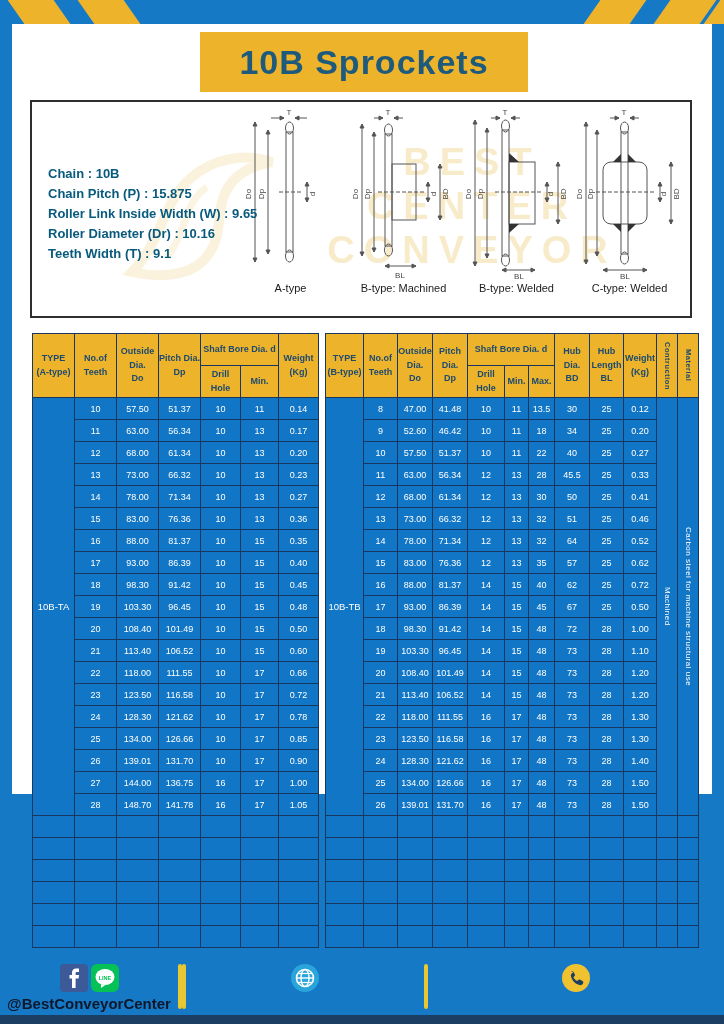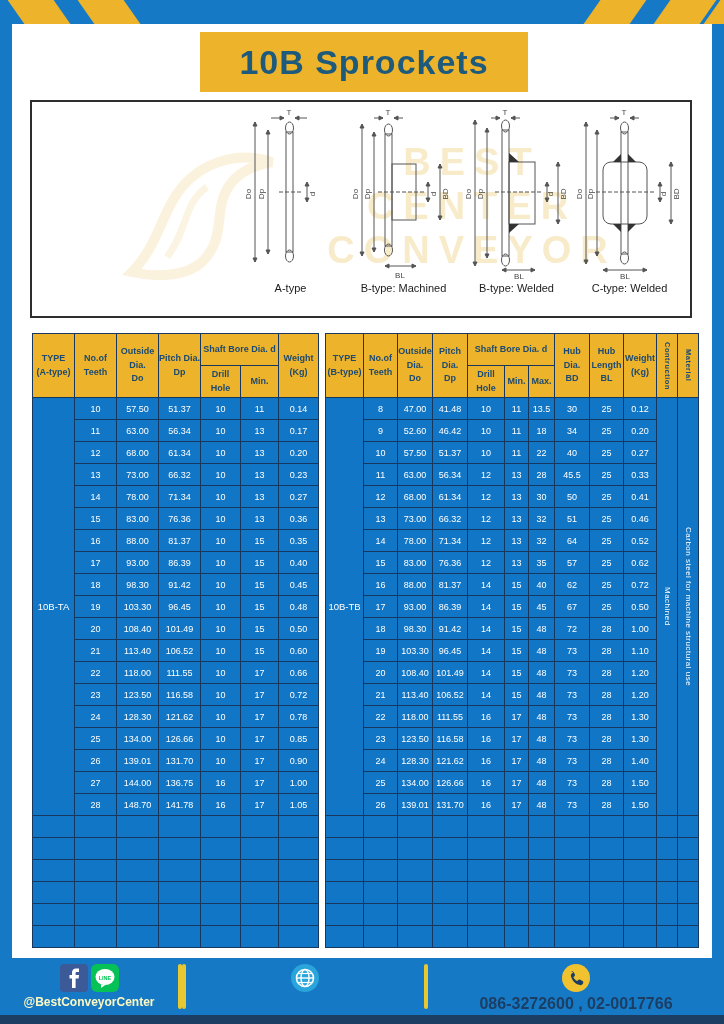--- a/index.html
+++ b/index.html
@@ -6,21 +6,21 @@
   body{
     width:724px;height:1024px;position:relative;overflow:hidden;
     background:#1579c6;font-family:"Liberation Sans",sans-serif;
   }
   
   .top-band{position:absolute;top:0;left:0;right:0;height:24px;background:#1579c6;overflow:hidden;}
   .stripe{position:absolute;top:-6px;height:36px;width:46px;background:#edb32b;}
   .stripe.l{transform:skewX(35deg);}
   .stripe.r{transform:skewX(-35deg);}
   
-  .page{position:absolute;left:12px;top:24px;width:700px;height:934px;background:#ffffff;}
+  .page{position:absolute;left:12px;top:24px;width:700px;height:770px;background:#ffffff;}
   .title-box{
     position:absolute;left:188px;top:8px;width:328px;height:60px;background:#edb32b;
     display:flex;align-items:center;justify-content:center;
   }
   .title-box .t{font-size:34px;font-weight:bold;color:#1e5a7c;letter-spacing:1px;}
   
   .spec-panel{
     position:absolute;left:18px;top:76px;width:662px;height:218px;background:#fff;
     border:2px solid #2e2e2e;box-sizing:border-box;overflow:hidden;
   }
@@ -49,21 +49,21 @@
   td{background:#1276c6;color:#ffffff;font-size:9px;height:21px;}
   td.type-cell{font-size:9.5px;}
   td.vert{writing-mode:vertical-rl;font-size:8px;letter-spacing:.5px;}
   td.empty{height:21px;}
   
   .footer{position:absolute;left:0;right:0;bottom:0;height:66px;background:#1579c6;}
   .footer-strip{position:absolute;left:0;right:0;bottom:0;height:9px;background:#1d3e63;}
   .footer-row{position:absolute;left:0;right:0;top:2px;bottom:9px;display:flex;align-items:stretch;}
   .f-item{display:flex;flex-direction:column;align-items:center;justify-content:flex-start;padding-top:2px;}
   .f-icons{display:flex;gap:3px;align-items:center;height:32px;}
-  .f-label{font-size:12px;font-weight:bold;color:#fef9c3;white-space:nowrap;margin-top:1px;}
+  .f-label{font-size:15px;font-weight:bold;color:#0f172a;white-space:nowrap;margin-top:1px;}
   .f-label.dark{color:#1d3e63;font-size:16px;}
   .f-div{width:4px;background:#e8c832;margin:4px 0 6px 0;border-radius:2px;}
   .it1{width:178px;} .it2{width:146px;} .it3{width:238px;} .it4{flex:1;}
 </style>
 </head>
 <body>
 
 <div class="top-band">
   <div class="stripe l" style="left:16px"></div>
   <div class="stripe l" style="left:86px"></div>
@@ -82,20 +82,27 @@
     <svg class="wm-bird" width="260" height="180" viewBox="0 0 260 180">
       <path d="M60 150 C90 120 90 80 120 55 C140 38 170 30 200 40 C170 45 155 60 150 80 C145 100 150 120 130 140 C115 154 85 156 60 150 Z" fill="none" stroke="rgba(233,190,80,0.35)" stroke-width="10"></path>
       <path d="M95 135 C115 110 112 80 135 65" fill="none" stroke="rgba(233,190,80,0.30)" stroke-width="7"></path>
     </svg>
     <div class="watermark">
       <div>BEST</div>
       <div>CENTER</div>
       <div>CONVEYOR</div>
     </div>
 
+    <div class="specs">
+        <div class="line">Chain  :  10B</div>
+        <div class="line">Chain Pitch (P)  :  15.875</div>
+        <div class="line">Roller Link Inside Width (W) : 9.65</div>
+        <div class="line">Roller Diameter (Dr)  : 10.16</div>
+        <div class="line">Teeth Width (T)  :  9.1</div>
+      </div>
 
     <div class="diagrams">
 
       <div class="fig">
         <svg width="100" height="172" viewBox="0 0 100 172">
           <g stroke="#555" stroke-width="1" fill="none">
             <line x1="30" y1="10" x2="43" y2="10"></line>
               <line x1="54" y1="10" x2="66" y2="10"></line>
             <path d="M43 10 l-4 -2 v4 z M54 10 l4 -2 v4 z" fill="#555"></path>
             <ellipse cx="48.5" cy="20" rx="4" ry="6"></ellipse>
@@ -841,17 +848,16 @@
 
     <div class="f-div"></div>
 
     <div class="f-item it4">
       <div class="f-icons">
         <svg width="30" height="30" viewBox="0 0 30 30">
           <circle cx="15" cy="15" r="14" fill="#f0c230"></circle>
           <path d="M10.2 8.4 c.8-.5 1.8-.2 2.3 .6 l1.3 2.3 c.4 .7 .2 1.5-.4 2l-1 .9 c.8 1.7 2.2 3.1 3.9 3.9 l.9-1 c.5-.6 1.3-.8 2-.4 l2.3 1.3 c.8 .5 1.1 1.5 .6 2.3-.5 .9-1.3 1.7-2.3 1.9-5-.6-9.4-5-10-10 .2-1 1-1.9 2.4-2.8 z" fill="#1d3e63"></path>
         </svg>
       </div>
-      <div class="f-label dark">086-3272600 , 02-0017766</div>
     </div>
   </div>
   <div class="footer-strip"></div>
 </div>
 
 </body></html>

